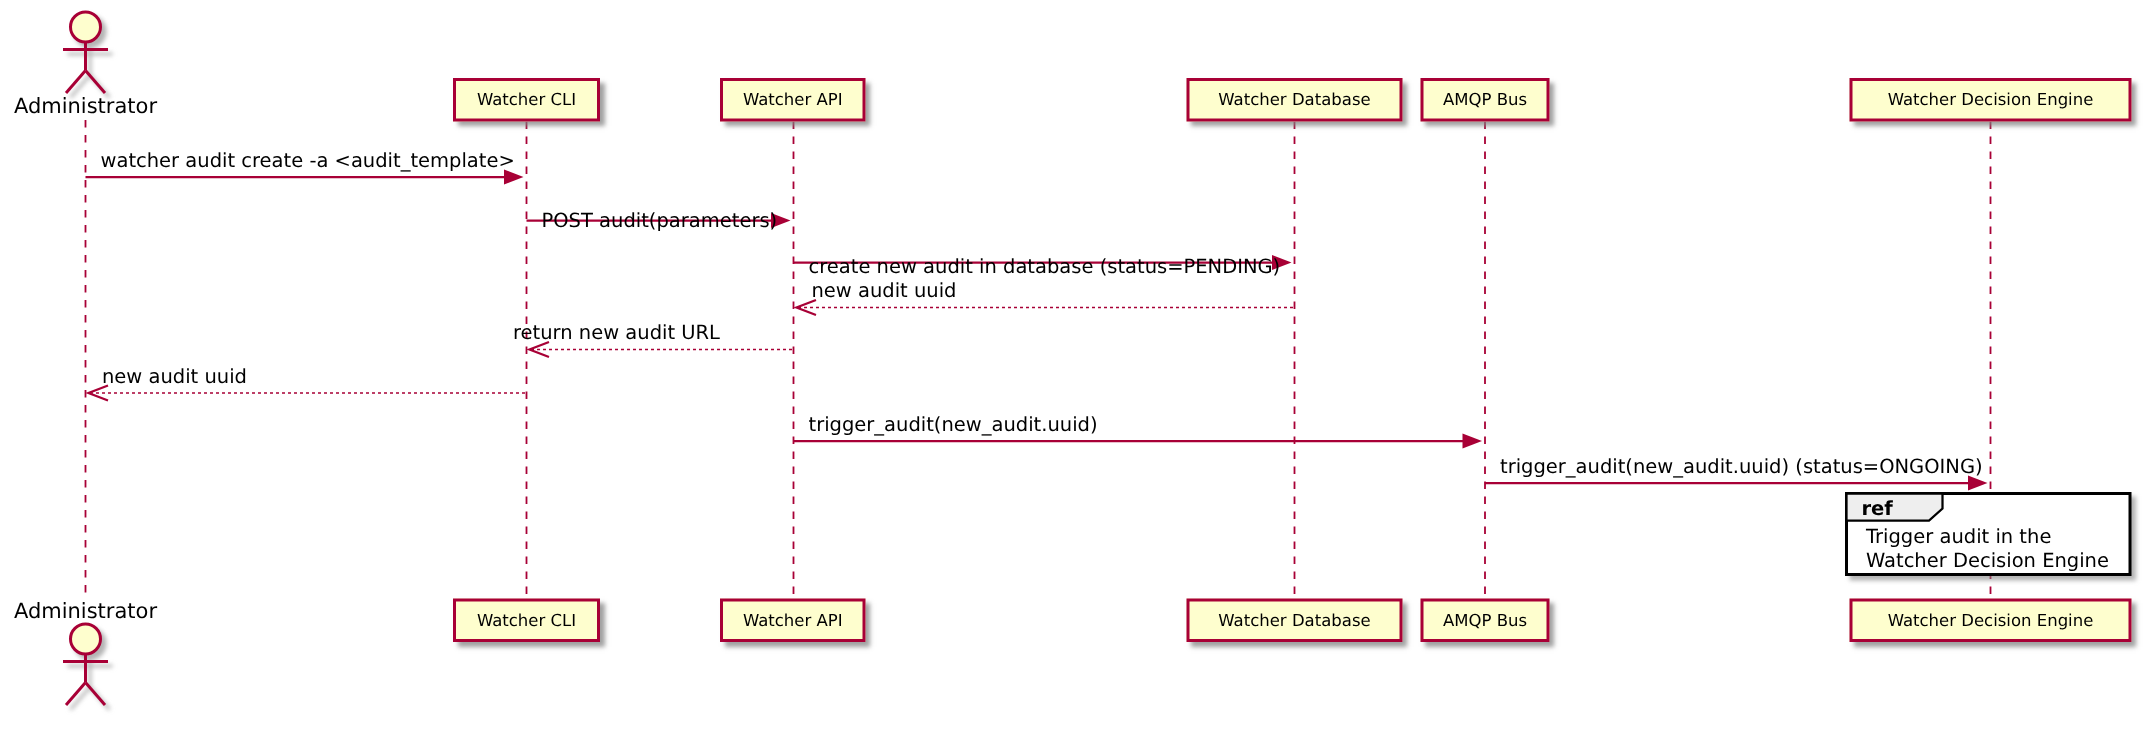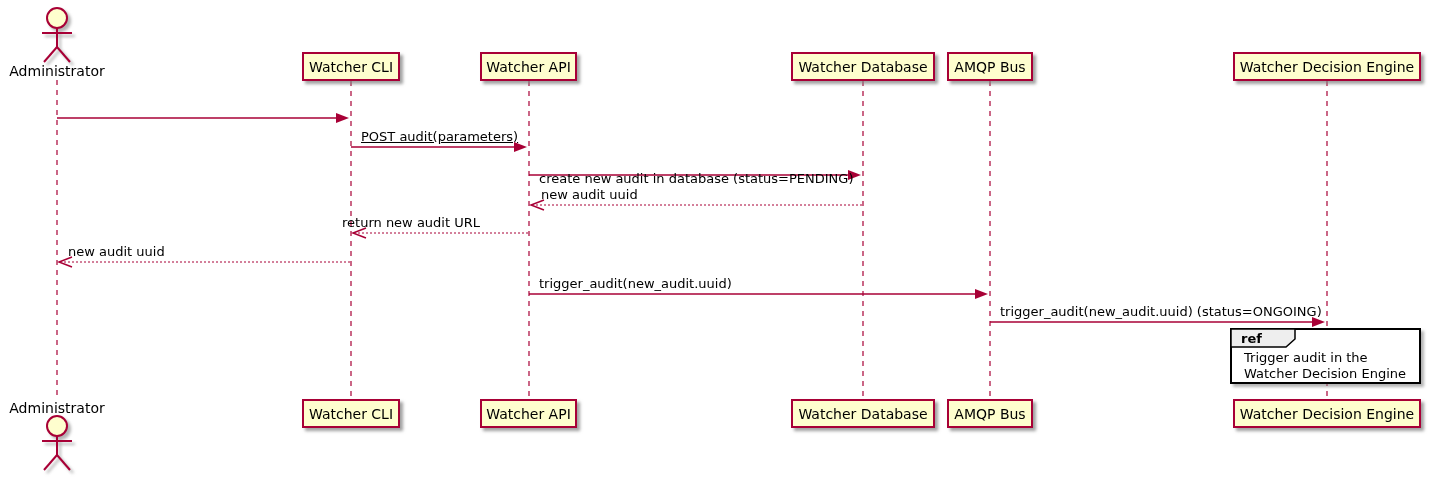--- a/index.html
+++ b/index.html
@@ -18,21 +18,21 @@
   }
   .pbox {
     position: absolute;
     box-sizing: border-box;
     height: 29px;
     background: #FEFECE;
     border: 2px solid #A80036;
     display: flex;
     align-items: center;
     justify-content: center;
-    font-size: 14px;
+    font-size: 11px;
     color: #000000;
     white-space: nowrap;
     box-shadow: 3px 3px 3px rgba(130,130,130,0.75);
     z-index: 2;
   }
   .msg {
     position: absolute;
     font-size: 13px;
     color: #000000;
     white-space: nowrap;
@@ -144,21 +144,22 @@
   <div class="pbox" style="left:791px;  top:52px; width:144px;">Watcher Database</div>
   <div class="pbox" style="left:947px;  top:52px; width:86px;">AMQP Bus</div>
   <div class="pbox" style="left:1233px; top:52px; width:188px;">Watcher Decision Engine</div>
 
   <div class="pbox" style="left:302px;  top:399px; width:98px;">Watcher CLI</div>
   <div class="pbox" style="left:480px;  top:399px; width:97px;">Watcher API</div>
   <div class="pbox" style="left:791px;  top:399px; width:144px;">Watcher Database</div>
   <div class="pbox" style="left:947px;  top:399px; width:86px;">AMQP Bus</div>
   <div class="pbox" style="left:1233px; top:399px; width:188px;">Watcher Decision Engine</div>
 
-  <div class="msg" style="left:361px;  top:129px;text-decoration:underline;">POST audit(parameters)</div>
+  <div class="msg" style="left:67px;   top:100px;">watcher audit create -a &lt;audit_template&gt;</div>
+  <div class="msg" style="left:361px;  top:140px;">POST audit(parameters)</div>
   <div class="msg" style="left:539px;  top:157px;margin-top:14px;">create new audit in database (status=PENDING)</div>
   <div class="msg" style="left:541px;  top:187px;">new audit uuid</div>
   <div class="msg" style="left:342px;  top:215px;">return new audit URL</div>
   <div class="msg" style="left:68px;   top:244px;">new audit uuid</div>
   <div class="msg" style="left:1000px; top:304px;">trigger_audit(new_audit.uuid) (status=ONGOING)</div>
   <div class="msg" style="left:539px;  top:276px;">trigger_audit(new_audit.uuid)</div>
 
 </div>
 
 </body></html>

